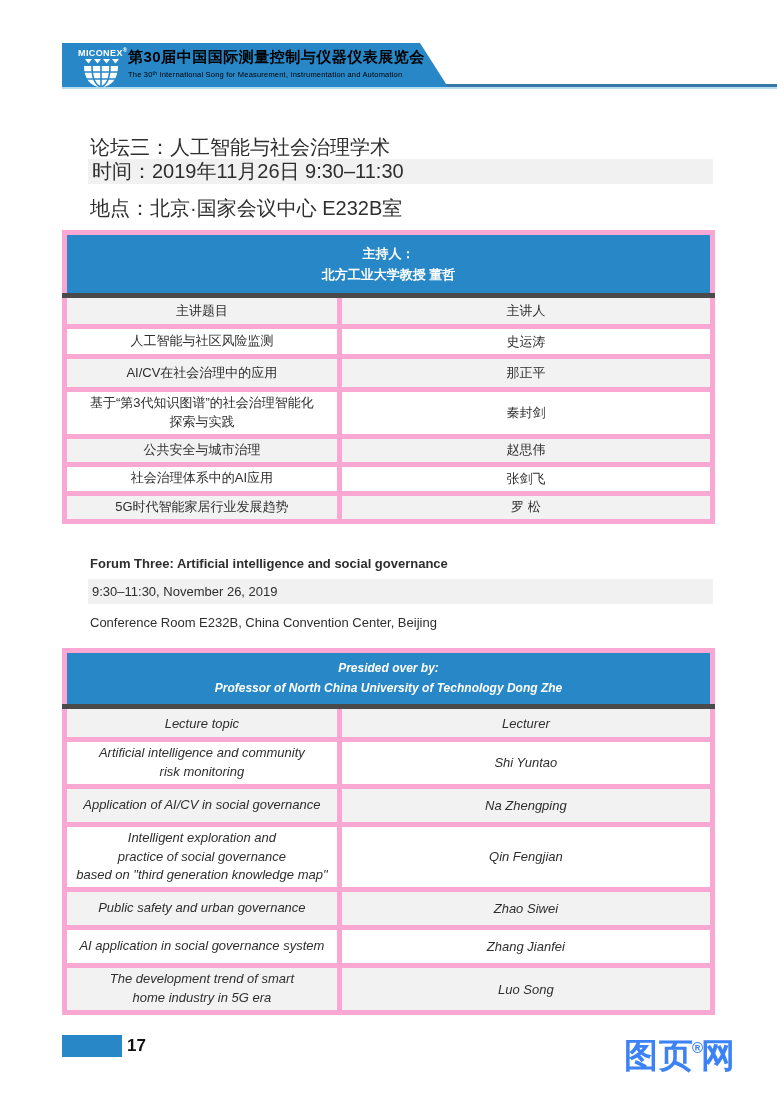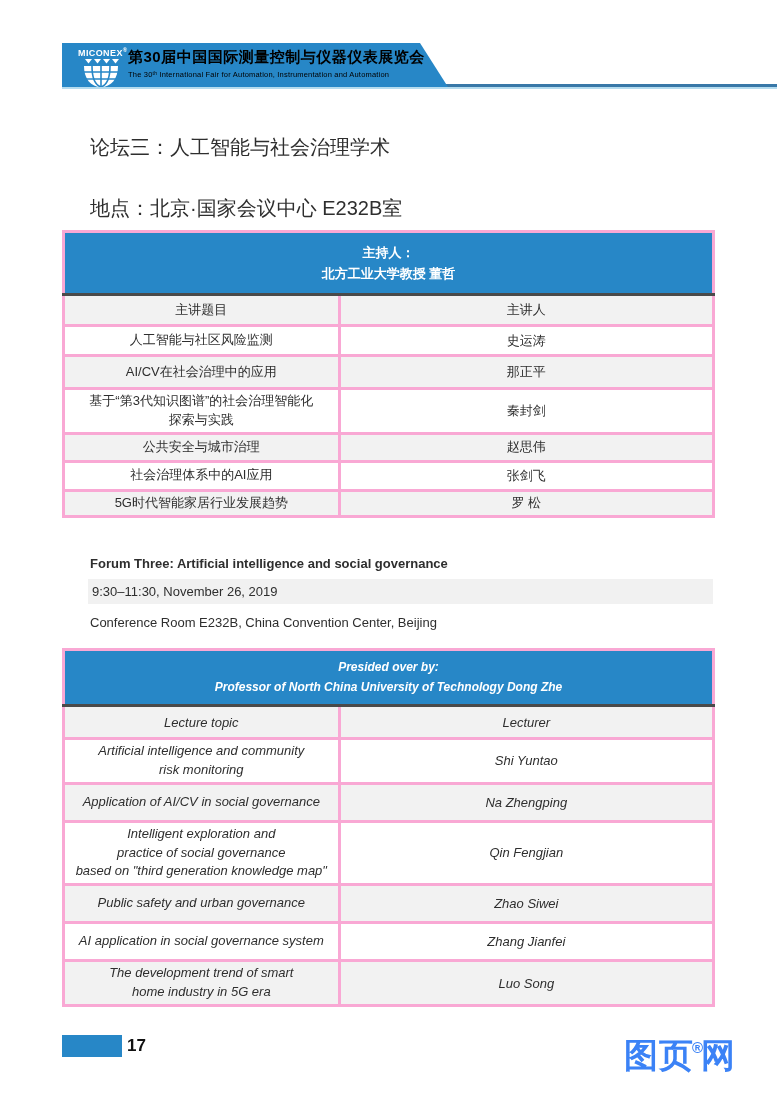--- a/index.html
+++ b/index.html
@@ -42,21 +42,21 @@
           background:#F1F1F1;padding-left:4px;white-space:nowrap;}
   .f-loc{position:absolute;left:28px;top:63px;white-space:nowrap;}
 
   
   table.tbl{
     position:absolute;left:62px;width:653px;
     border-collapse:collapse;table-layout:fixed;
   }
   .tbl col.c1{width:42.4%;}
   .tbl col.c2{width:57.6%;}
-  .tbl td{border:3px solid #f9a8d4;text-align:center;vertical-align:middle;padding:2px 8px;}
+  .tbl td{border:5px solid #f9a8d4;text-align:center;vertical-align:middle;padding:2px 8px;}
   .tbl tr:nth-child(even) td{background:#F2F2F2;}
   .tbl tr.head td{background:#2787C7;color:#fff;font-weight:bold;border-bottom-color:#4A4A4A;}
   .head-l1,.head-l2{display:block;line-height:1.65;}
   .multiline{white-space:pre-line;line-height:1.45;}
 
   .tbl-zh{top:230px;font-size:13px;}
   .tbl-zh tr:nth-child(1){height:63px;}
   .tbl-zh tr:nth-child(2){height:31px;}
   .tbl-zh tr:nth-child(3){height:30px;}
   .tbl-zh tr:nth-child(4){height:33px;}
@@ -113,26 +113,27 @@
           <path d="M2,13 h34"></path>
           <path d="M3,20 h32"></path>
           <path d="M19,7 V28"></path>
           <path d="M10,7 C10,18 13,26 19,28"></path>
           <path d="M28,7 C28,18 25,26 19,28"></path>
         </g>
       </svg>
     </div>
     <div class="banner-titles">
       <div class="banner-title-zh">第30届中国国际测量控制与仪器仪表展览会</div>
-      <div class="banner-sub"><span>The 30</span><sup>th</sup><span> International Fair for Automation, Instrumentation and Automation</span></div>
+      <div class="banner-sub"><span>The 30</span><sup>th</sup><span> International Song for Measurement, Instrumentation and Automation</span></div>
     </div>
   </div>
 
   <div class="forum-block forum-zh">
     <div class="f-title">论坛三：人工智能与社会治理学术</div>
+    <div class="f-time">时间：2019年11月26日 9:30–11:30</div>
     <div class="f-loc">地点：北京·国家会议中心 E232B室</div>
   </div>
 
   <table class="tbl tbl-zh">
     <colgroup>
         <col class="c1">
         <col class="c2">
       </colgroup>
     <tbody>
         <tr class="head">

